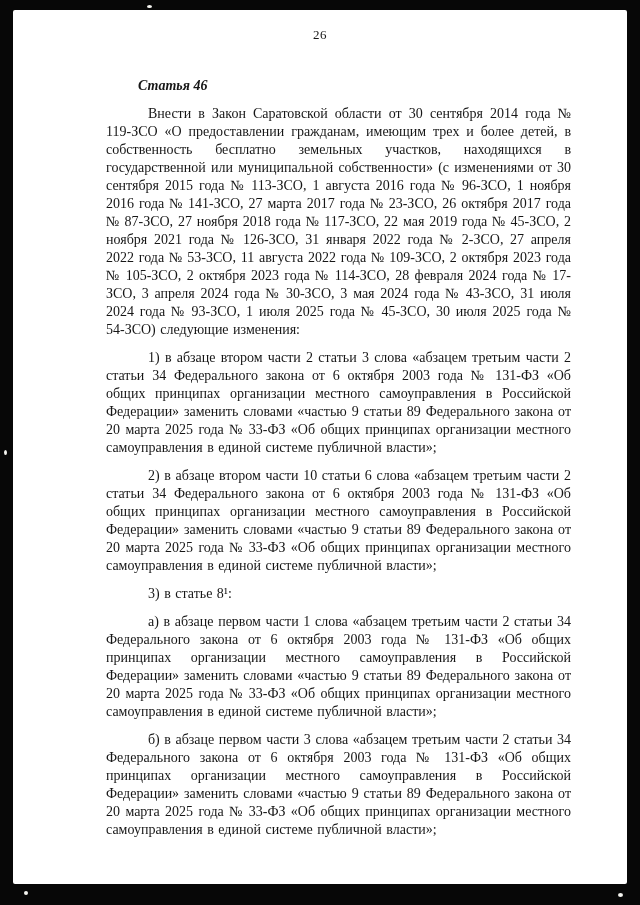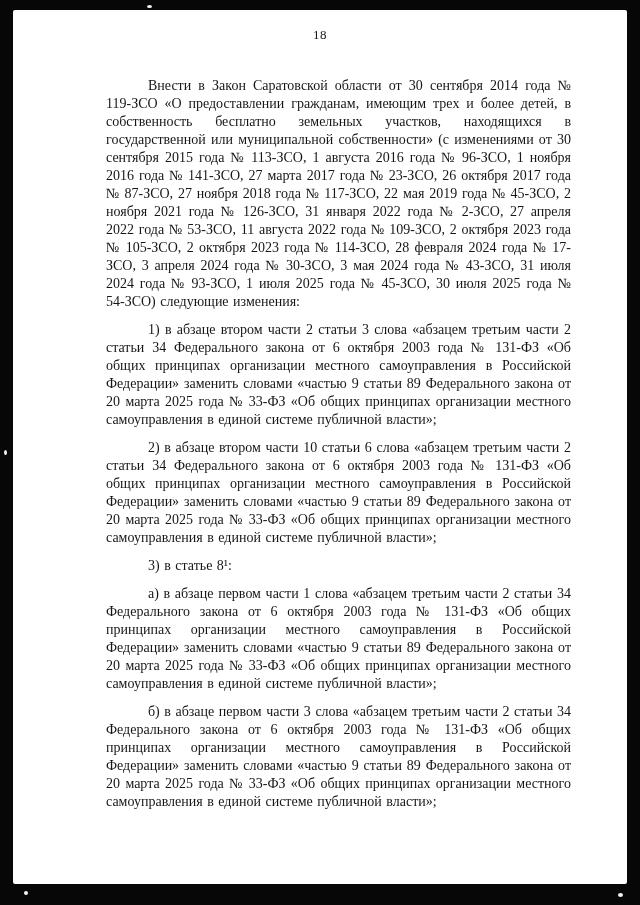--- a/index.html
+++ b/index.html
@@ -58,23 +58,24 @@
 </style>
 </head>
 <body>
 
 <div class="speck" style="left:147px; top:5px; width:5px; height:3px;"></div>
 <div class="speck" style="left:24px; top:891px; width:4px; height:4px;"></div>
 <div class="speck" style="left:618px; top:893px; width:5px; height:4px;"></div>
 <div class="speck" style="left:4px; top:450px; width:3px; height:5px;"></div>
 
 <div class="sheet">
-  <div class="page-number">18</div>
+  <div class="page-number">26</div>
 
   <div class="content">
+    <p class="heading">Статья 46</p>
 
     <p class="para">Внести в Закон Саратовской области от 30 сентября 2014 года № 119-ЗСО «О предоставлении гражданам, имеющим трех и более детей, в собственность бесплатно земельных участков, находящихся в государственной или муниципальной собственности» (с изменениями от 30 сентября 2015 года № 113-ЗСО, 1 августа 2016 года № 96-ЗСО, 1 ноября 2016 года № 141-ЗСО, 27 марта 2017 года № 23-ЗСО, 26 октября 2017 года № 87-ЗСО, 27 ноября 2018 года № 117-ЗСО, 22 мая 2019 года № 45-ЗСО, 2 ноября 2021 года № 126-ЗСО, 31 января 2022 года № 2-ЗСО, 27 апреля 2022 года № 53-ЗСО, 11 августа 2022 года № 109-ЗСО, 2 октября 2023 года № 105-ЗСО, 2 октября 2023 года № 114-ЗСО, 28 февраля 2024 года № 17-ЗСО, 3 апреля 2024 года № 30-ЗСО, 3 мая 2024 года № 43-ЗСО, 31 июля 2024 года № 93-ЗСО, 1 июля 2025 года № 45-ЗСО, 30 июля 2025 года № 54-ЗСО) следующие изменения:</p>
 
     <p class="para">1) в абзаце втором части 2 статьи 3 слова «абзацем третьим части 2 статьи 34 Федерального закона от 6 октября 2003 года № 131-ФЗ «Об общих принципах организации местного самоуправления в Российской Федерации» заменить словами «частью 9 статьи 89 Федерального закона от 20 марта 2025 года № 33-ФЗ «Об общих принципах организации местного самоуправления в единой системе публичной власти»;</p>
 
     <p class="para">2) в абзаце втором части 10 статьи 6 слова «абзацем третьим части 2 статьи 34 Федерального закона от 6 октября 2003 года № 131-ФЗ «Об общих принципах организации местного самоуправления в Российской Федерации» заменить словами «частью 9 статьи 89 Федерального закона от 20 марта 2025 года № 33-ФЗ «Об общих принципах организации местного самоуправления в единой системе публичной власти»;</p>
 
     <p class="para">3) в статье 8¹:</p>
 
     <p class="para">а) в абзаце первом части 1 слова «абзацем третьим части 2 статьи 34 Федерального закона от 6 октября 2003 года № 131-ФЗ «Об общих принципах организации местного самоуправления в Российской Федерации» заменить словами «частью 9 статьи 89 Федерального закона от 20 марта 2025 года № 33-ФЗ «Об общих принципах организации местного самоуправления в единой системе публичной власти»;</p>

